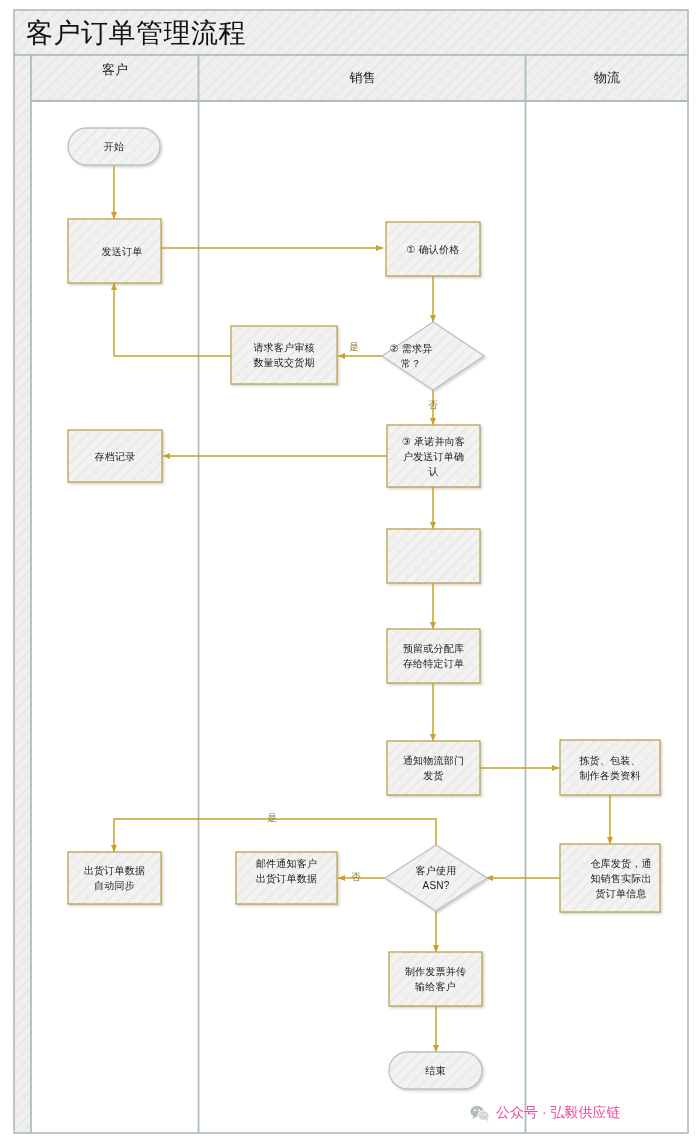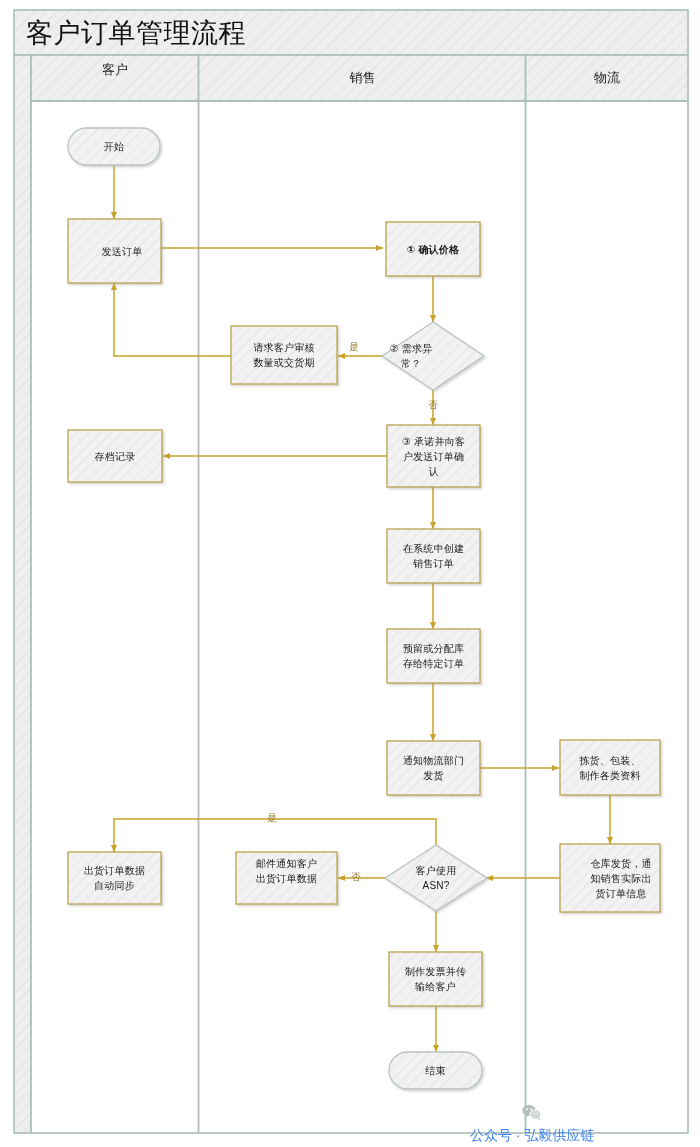--- a/index.html
+++ b/index.html
@@ -38,21 +38,21 @@
   }
   .edgelabel{
     position:absolute;
     font-size:9.5px;color:#8a7320;
     display:flex;align-items:center;justify-content:center;
     pointer-events:none;
   }
   #footer{
     position:absolute;left:470px;top:1104px;
     display:flex;align-items:center;gap:6px;
-    color:#3b82f6;font-size:14px;flex-direction:column;
+    color:#ec4899;font-size:14px;
   }
   #footer .wc{display:block;}
 </style>
 </head>
 <body>
 
 <div id="stage">
 
   <svg id="svgroot" width="700" height="1147" viewBox="0 0 700 1147">
     <defs>
@@ -163,31 +163,29 @@
   </svg>
 
   <div id="doc-title">客户订单管理流程</div>
 
   <div class="lanetitle" style="left:31px;top:55px;width:168px;height:30px;">客户</div>
   <div class="lanetitle" style="left:199px;top:55px;width:327px;height:46px;">销售</div>
   <div class="lanetitle" style="left:526px;top:55px;width:162px;height:46px;">物流</div>
 
   <div class="nodetext" style="left:68px;top:128px;width:92px;height:37px;">开始</div>
   <div class="nodetext" style="left:68px;top:219px;width:108px;height:64px;">发送订单</div>
-  <div class="nodetext" style="left:386px;top:222px;width:94px;height:54px;font-weight:bold;">① 确认价格</div>
+  <div class="nodetext" style="left:386px;top:222px;width:94px;height:54px;">① 确认价格</div>
   <div class="nodetext" style="left:368px;top:326px;width:86px;height:60px;">② 需求异
 常？</div>
   <div class="nodetext" style="left:231px;top:326px;width:106px;height:58px;">请求客户审核
 数量或交货期</div>
   <div class="nodetext" style="left:387px;top:425px;width:93px;height:62px;border-radius:13px;">③ 承诺并向客
 户发送订单确
 认</div>
   <div class="nodetext" style="left:68px;top:430px;width:94px;height:52px;">存档记录</div>
-  <div class="nodetext" style="left:387px;top:529px;width:93px;height:54px;">在系统中创建
-销售订单</div>
   <div class="nodetext" style="left:387px;top:741px;width:93px;height:54px;">通知物流部门
 发货</div>
   <div class="nodetext" style="left:387px;top:629px;width:93px;height:54px;">预留或分配库
 存给特定订单</div>
   <div class="nodetext" style="left:560px;top:740px;width:100px;height:55px;">拣货、包装、
 制作各类资料</div>
   <div class="nodetext" style="left:560px;top:844px;width:122px;height:68px;">仓库发货，通
 知销售实际出
 货订单信息</div>
   <div class="nodetext" style="left:393px;top:848px;width:86px;height:60px;">客户使用

